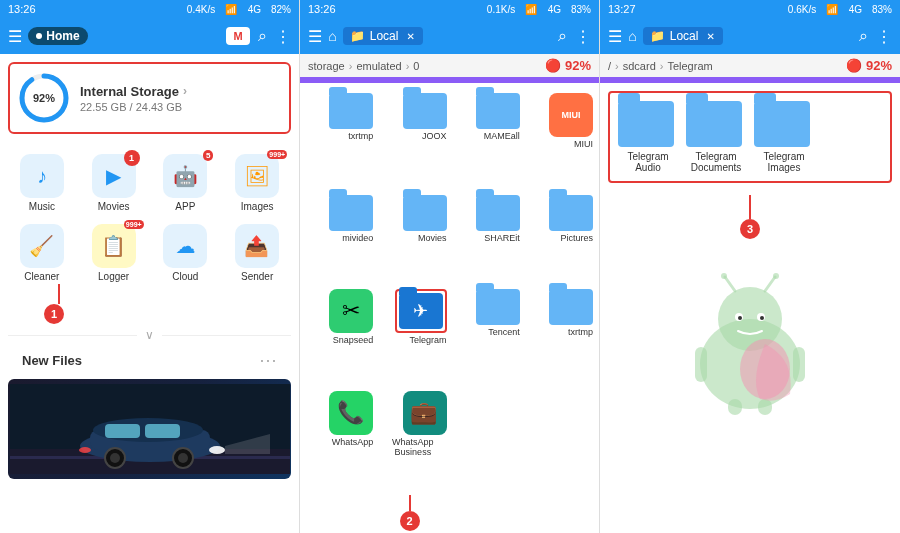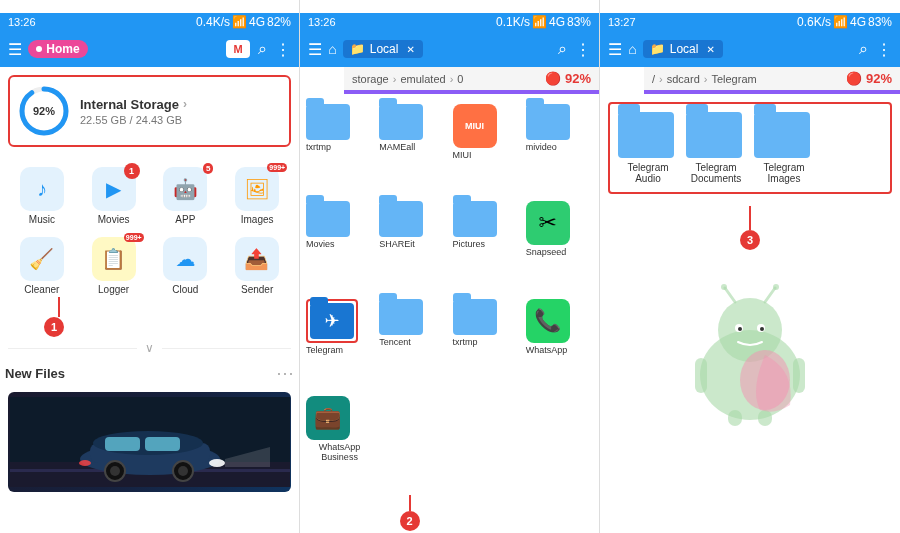--- a/index.html
+++ b/index.html
@@ -27,23 +27,22 @@
     
     .status-bar {
       background: #2196F3;
       color: white;
       font-size: 11px;
       padding: 2px 8px;
       display: flex;
       justify-content: space-between;
       align-items: center;
       height: 18px;
-      margin-top: 13px;
-    }
-    .status-right { display: flex; gap: 2px; align-items: center; font-size: 12px; }
+    }
+    .status-right { display: flex; gap: 10px; align-items: center; font-size: 10px; }
 
     
     .top-bar {
       background: #2196F3;
       color: white;
       display: flex;
       align-items: center;
       padding: 4px 8px;
       height: 36px;
       gap: 6px;
@@ -54,21 +53,21 @@
       font-weight: bold;
       display: flex;
       align-items: center;
       gap: 4px;
     }
     .top-bar-icons { display: flex; gap: 8px; align-items: center; }
     .icon-btn { cursor: pointer; font-size: 16px; color: white; }
 
     
     .home-pill {
-      background: #ec4899;
+      background: #0c4a6e;
       border-radius: 12px;
       padding: 2px 8px;
       display: flex;
       align-items: center;
       gap: 4px;
       font-size: 12px;
     }
     .home-dot { width: 6px; height: 6px; background: white; border-radius: 50%; }
 
     
@@ -85,24 +84,23 @@
 
     
     .breadcrumb {
       background: #f5f5f5;
       padding: 4px 8px;
       font-size: 11px;
       color: #555;
       display: flex;
       align-items: center;
       gap: 4px;
-      border-bottom: 4px solid #8b5cf6;
+      border-bottom: 6px solid #8b5cf6;
       min-height: 24px;
       flex-wrap: wrap;
-      margin-left: 44px;
     }
     .breadcrumb-sep { color: #999; }
     .breadcrumb-storage { color: #e53935; font-weight: bold; font-size: 13px; }
 
     
     .storage-widget {
       border: 2px solid #e53935;
       border-radius: 6px;
       margin: 8px;
       padding: 8px;
@@ -213,21 +211,21 @@
       gap: 8px;
     }
     .divider-line { flex: 1; height: 1px; background: #eee; }
     .divider-arrow { color: #aaa; font-size: 12px; }
 
     
     .section-header {
       display: flex;
       justify-content: space-between;
       align-items: center;
-      padding: 4px 5px;
+      padding: 4px 22px;
     }
     .section-title { font-size: 13px; font-weight: bold; color: #333; }
     .section-more { font-size: 18px; color: #aaa; cursor: pointer; }
 
     .new-files-img {
       margin: 4px 8px;
       height: 100px;
       background: linear-gradient(135deg, #1a1a2e, #16213e, #0f3460);
       border-radius: 6px;
       display: flex;
@@ -242,21 +240,21 @@
       display: grid;
       grid-template-columns: repeat(4, 1fr);
       gap: 2px;
       padding: 4px;
       overflow-y: auto;
       flex: 1;
     }
     .file-item {
       display: flex;
       flex-direction: column;
-      align-items: flex-start;
+      align-items: flex-end;
       gap: 2px;
       padding: 6px 2px;
       cursor: pointer;
     }
     .folder-icon {
       width: 44px;
       height: 36px;
       background: #64B5F6;
       border-radius: 4px;
       position: relative;
@@ -582,20 +580,24 @@
     <span class="breadcrumb-storage">🔴 <span>92%</span></span>
   </div>
 
   <div class="file-grid">
 
     <div class="file-item">
       <div class="folder-icon"></div>
       <span class="file-label">txrtmp</span>
     </div>
 
+    <div class="file-item">
+      <div class="folder-icon"></div>
+      <span class="file-label">JOOX</span>
+    </div>
 
     <div class="file-item">
       <div class="folder-icon"></div>
       <span class="file-label">MAMEall</span>
     </div>
 
     <div class="file-item">
       <div class="miui-icon">
         <span style="font-size:9px;font-weight:bold;">MIUI</span>
       </div>

